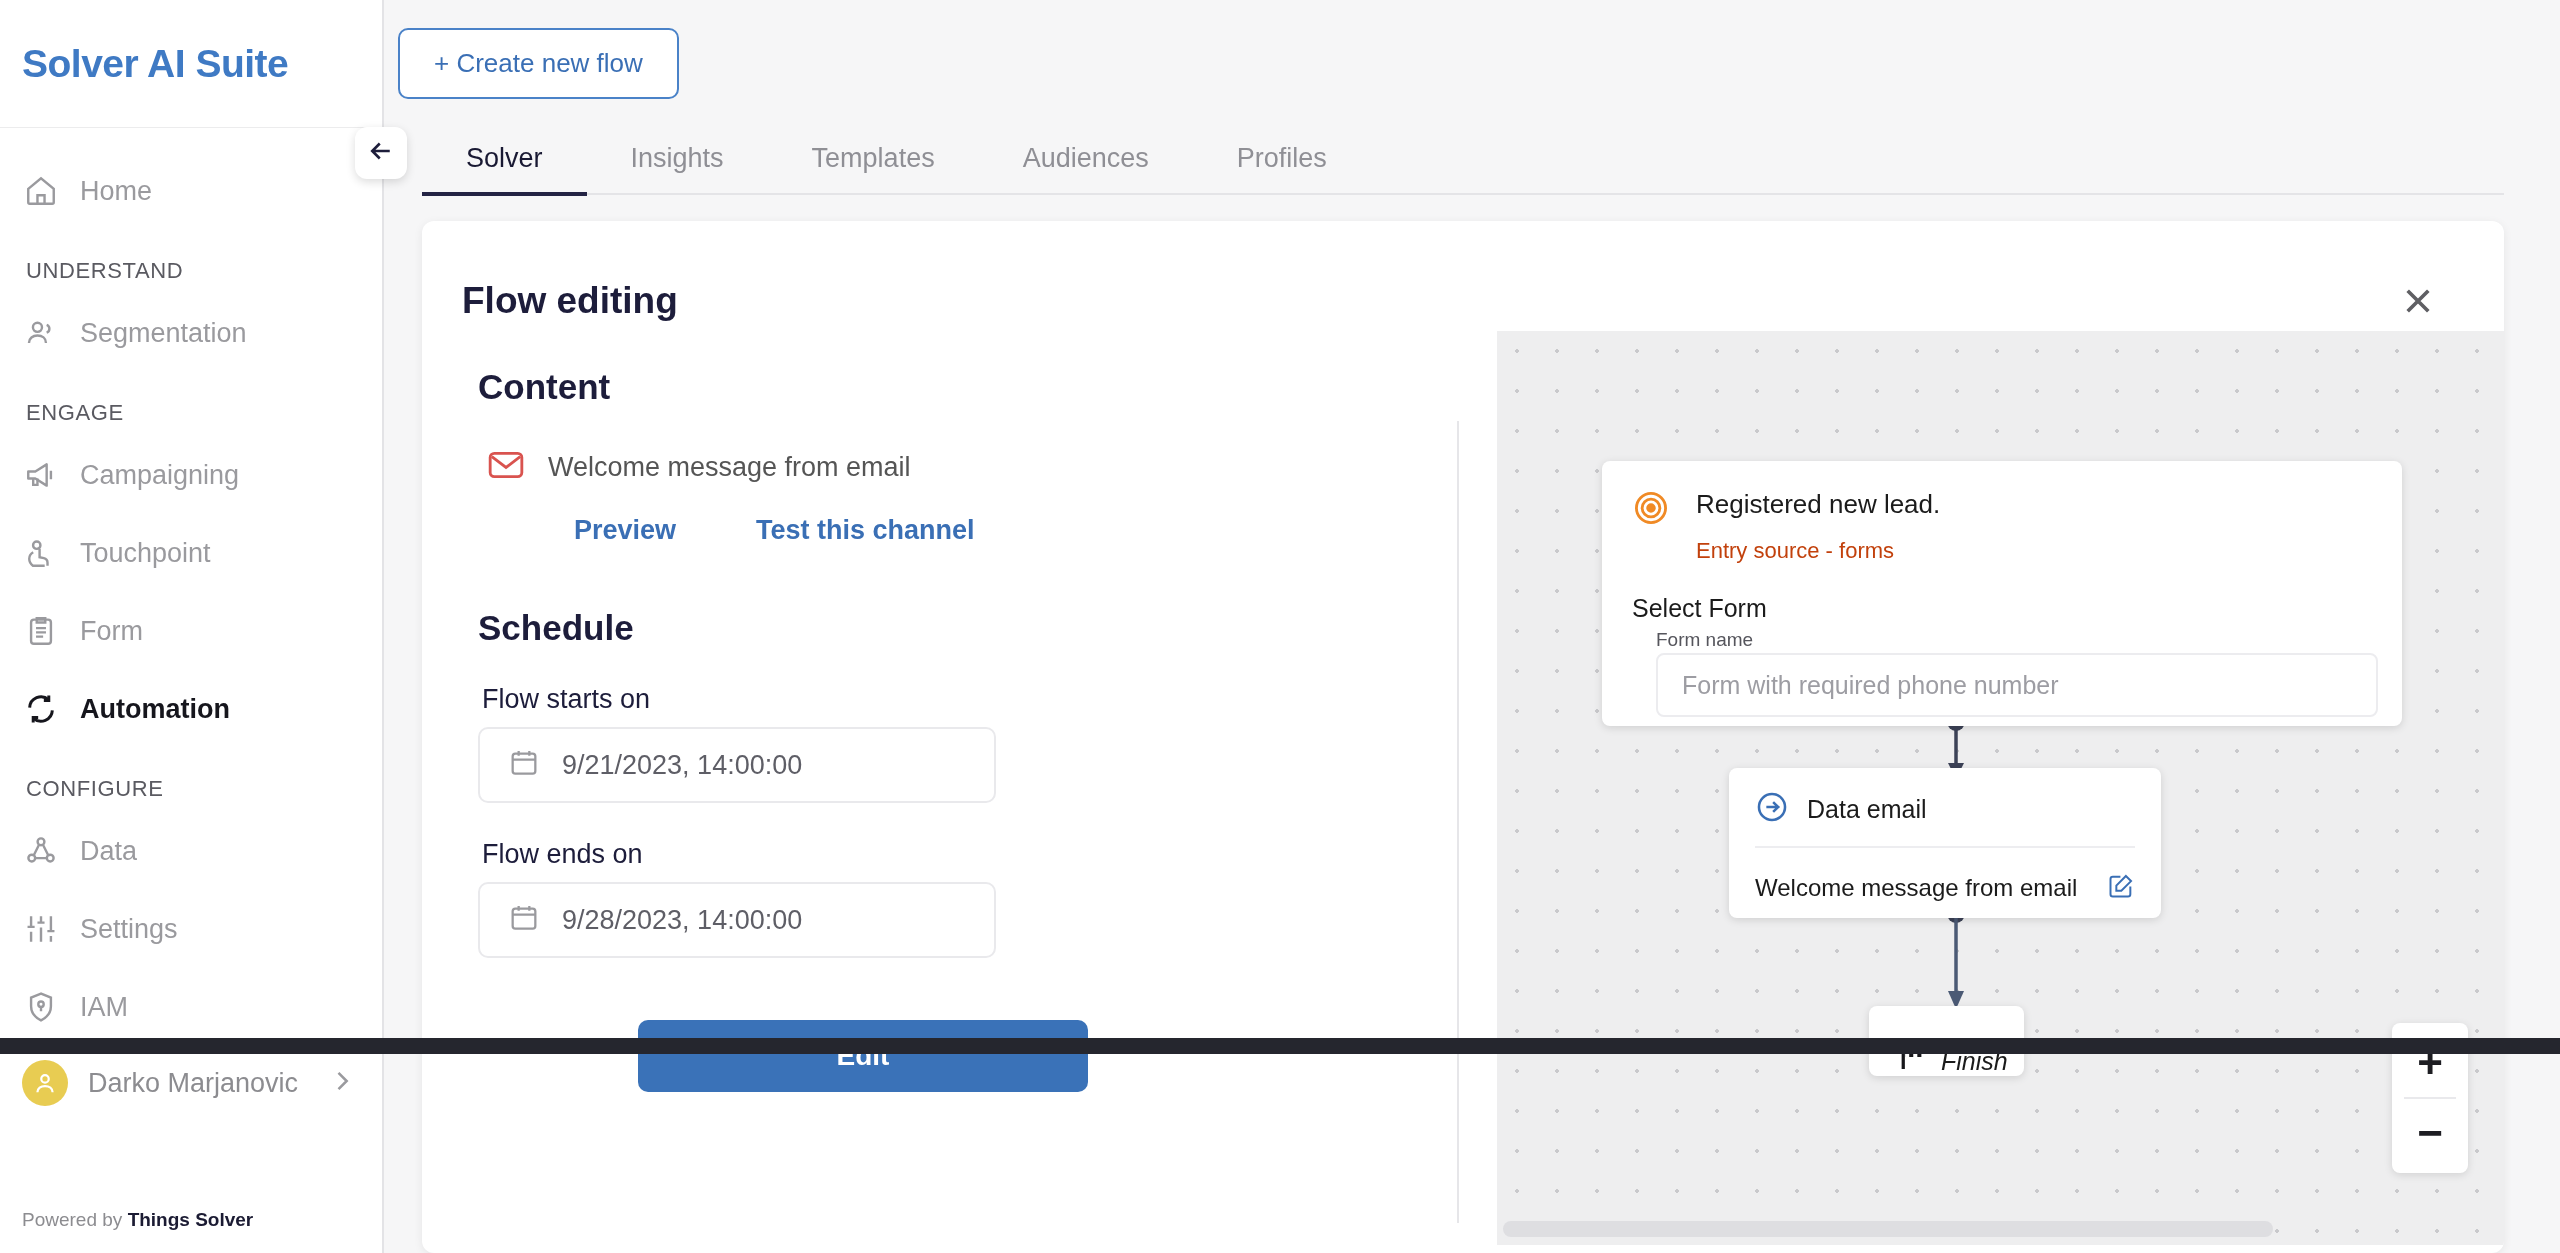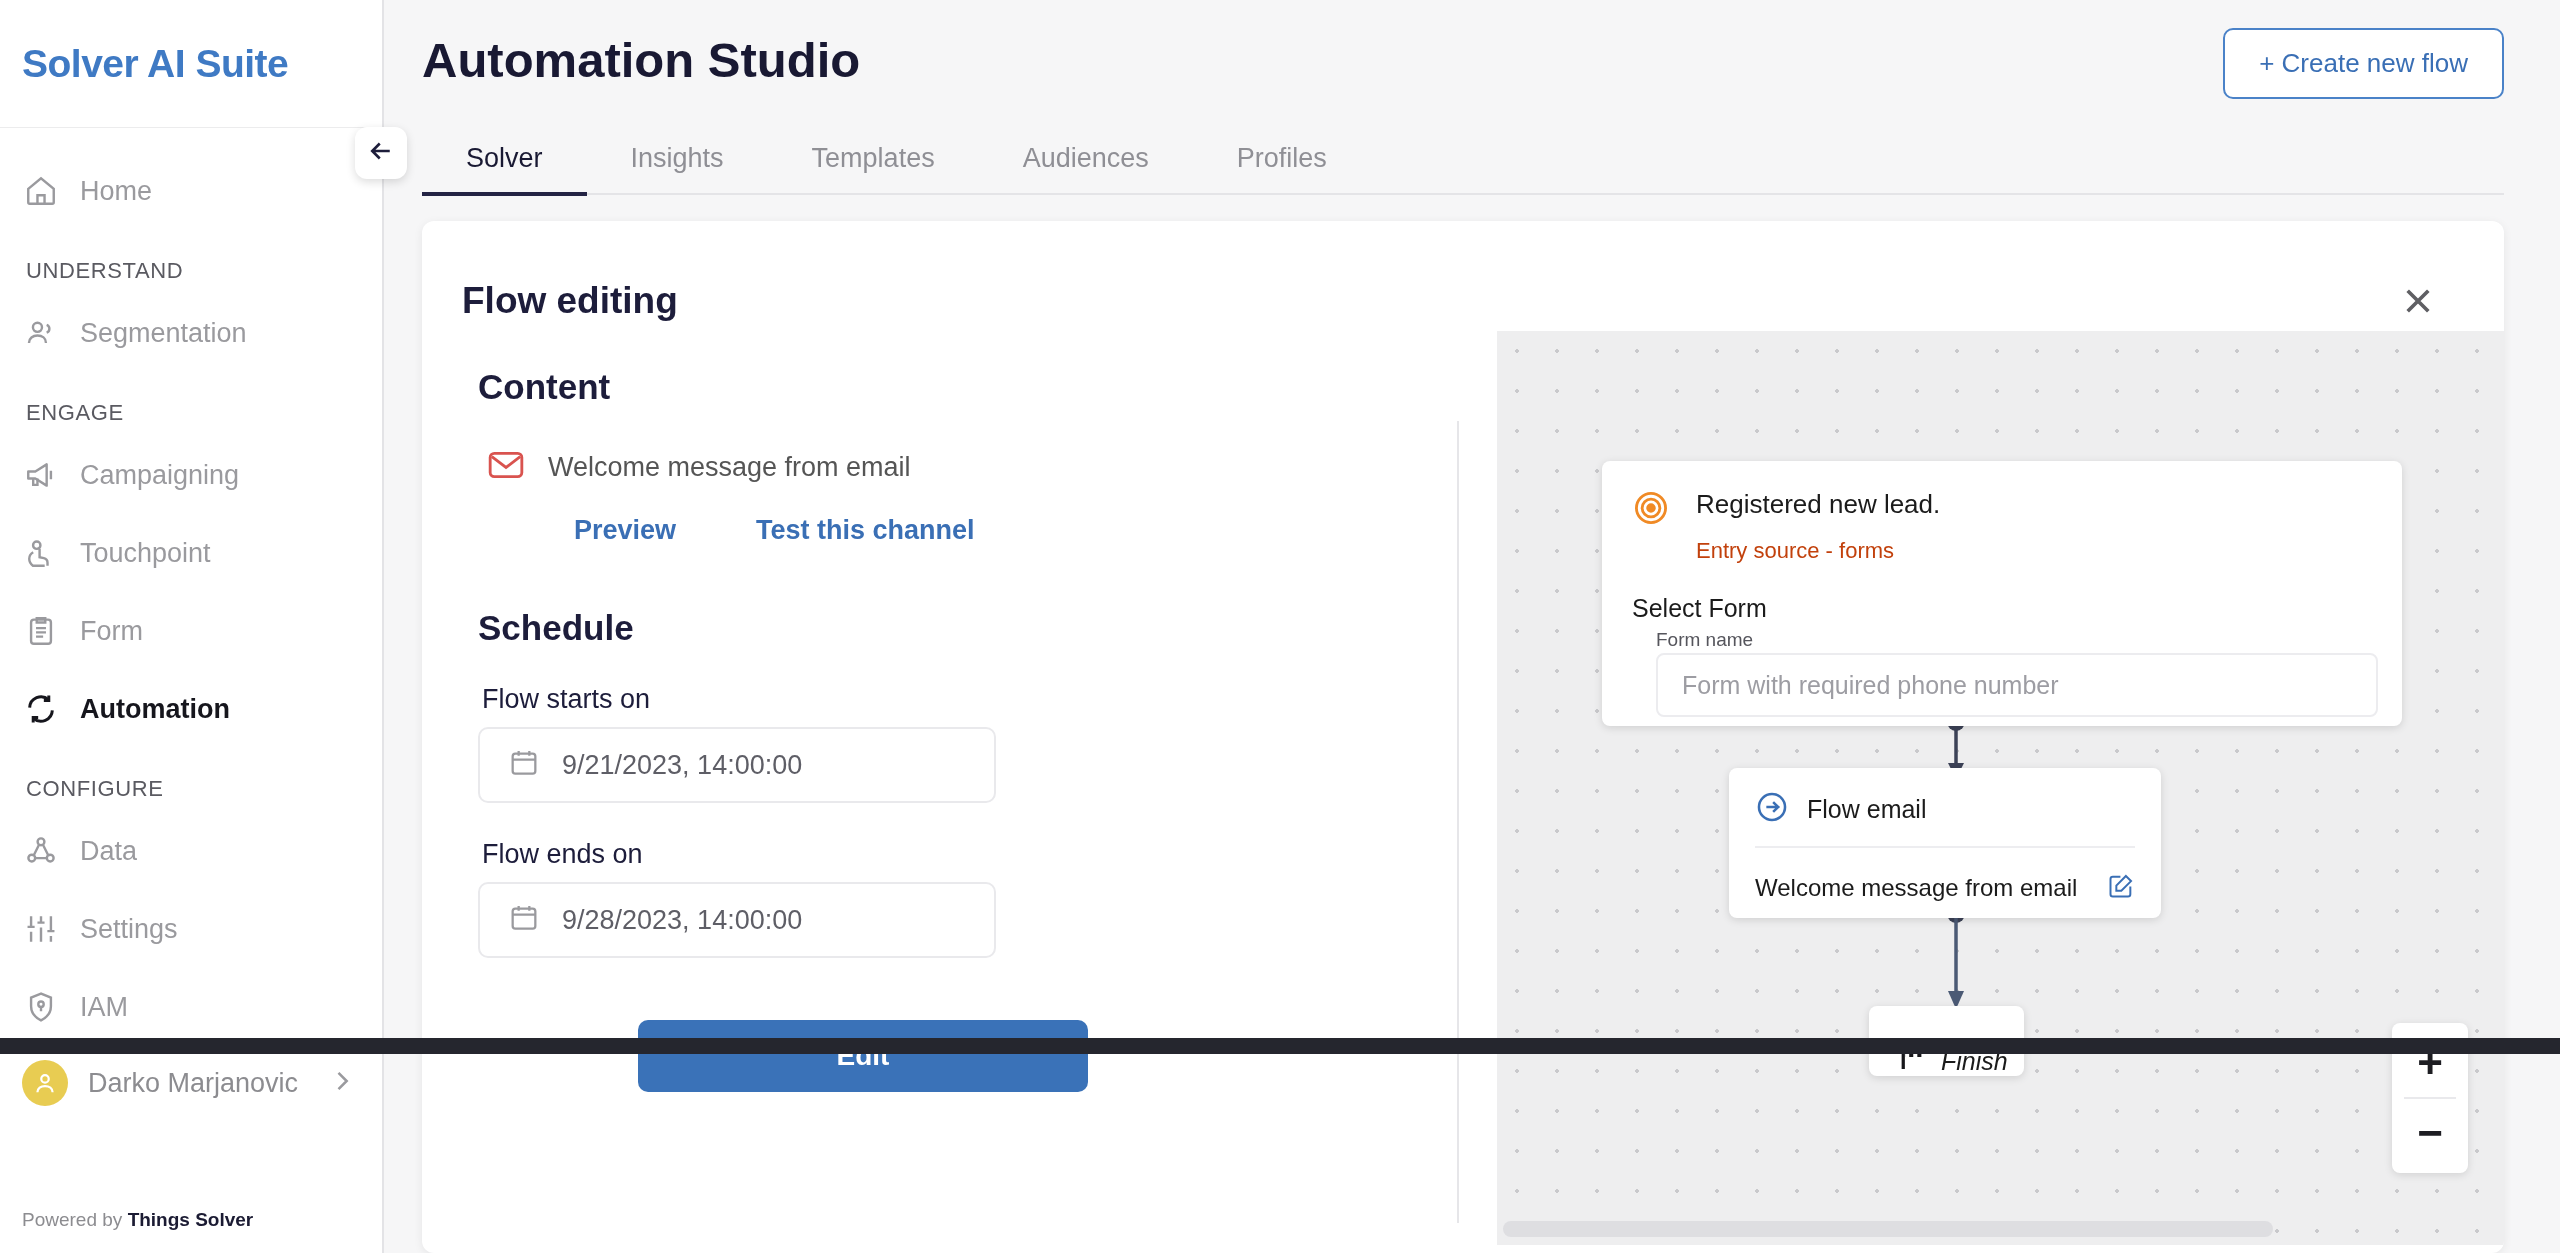--- a/index.html
+++ b/index.html
@@ -336,21 +336,20 @@
   <div class="collapse-btn">
     <span>
       <svg viewBox="0 0 24 24" width="30" height="30" fill="none" stroke="#1d1d3b" stroke-width="2.1">
           <path d="M19 12H5M11 6l-6 6 6 6"></path>
         </svg>
     </span>
   </div>
 
   <main class="main">
     <div class="page-head">
-      <div class="page-title">Automation Studio</div>
       <button class="create-btn">+ Create new flow</button>
     </div>
 
     <div class="tabs">
       <div class="tab active">Solver</div>
       <div class="tab">Insights</div>
       <div class="tab">Templates</div>
       <div class="tab">Audiences</div>
       <div class="tab">Profiles</div>
     </div>
@@ -452,21 +451,21 @@
             </div>
 
             <div class="node node-email">
               <div class="email-head">
                 <span>
                   <svg viewBox="0 0 24 24" width="34" height="34" fill="none" stroke="#3a6fb5" stroke-width="1.8">
                       <circle cx="12" cy="12" r="9.2"></circle>
                       <path d="M8 12h8M12.8 8.6 16.4 12l-3.6 3.4"></path>
                     </svg>
                 </span>
-                <span class="email-head-label">Flow email</span>
+                <span class="email-head-label">Data email</span>
               </div>
               <div class="email-body">
                 <span class="email-body-label">Welcome message from email</span>
                 <span class="edit-ico">
                   <svg viewBox="0 0 24 24" width="28" height="28" fill="none" stroke="#3a6fb5" stroke-width="1.7">
                       <path d="M20 12.5V19a2 2 0 0 1-2 2H5a2 2 0 0 1-2-2V6a2 2 0 0 1 2-2h6.5"></path>
                       <path d="M16.2 3.4 20.6 7.8 12.3 16H8v-4.3z"></path>
                     </svg>
                 </span>
               </div>

